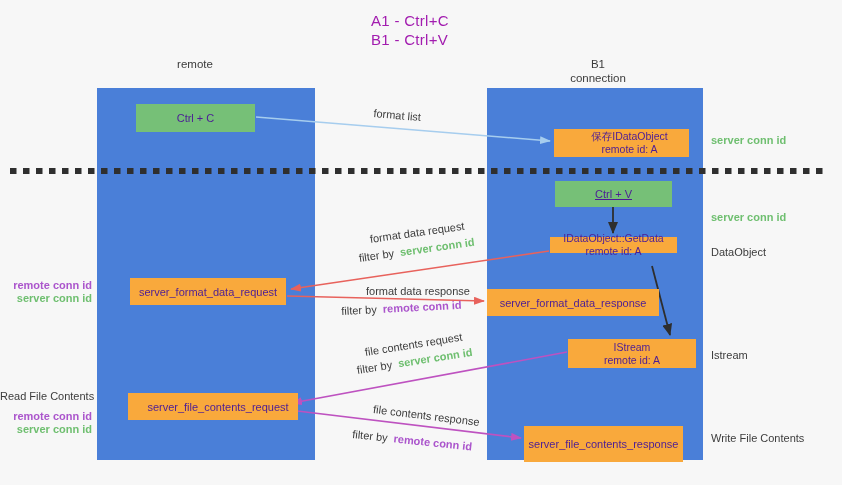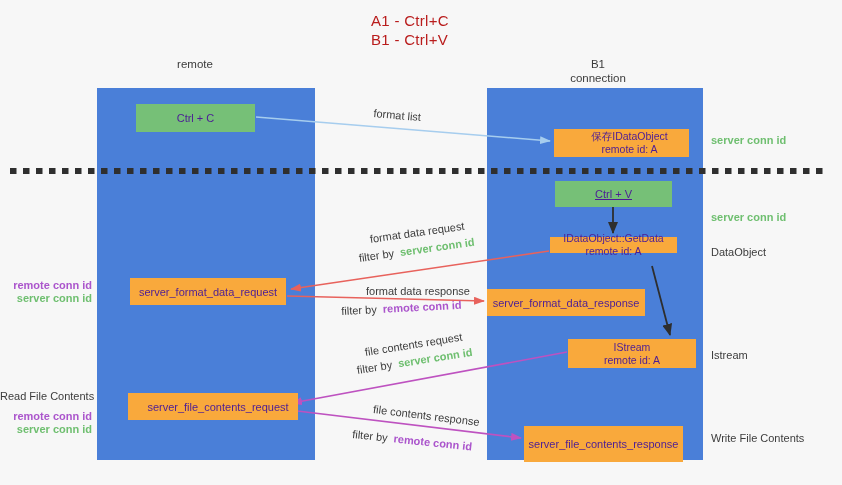--- a/index.html
+++ b/index.html
@@ -9,21 +9,21 @@
   .col{position:absolute;top:88px;width:218px;height:372px;background:#4A7FD8;z-index:1;}
   #arrows{position:absolute;left:0;top:0;z-index:2;}
   .box{position:absolute;z-index:3;display:flex;flex-direction:column;align-items:center;
        justify-content:center;text-align:center;color:#4c1d95;}
   .box.orange{background:#F9A93C;}
   .box.green{background:#76C077;}
   .box .l1{font-size:10.5px;line-height:13px;}
   .box .l2{font-size:10.5px;line-height:13px;}
   .box .single{font-size:11px;}
   .title{position:absolute;left:371px;top:11px;font-size:15px;line-height:19px;
-         color:#b91c1c;z-index:3;letter-spacing:.3px;}
+         color:#a21caf;z-index:3;letter-spacing:.3px;}
   .colhead{position:absolute;top:57px;text-align:center;font-size:11.5px;line-height:14px;
            color:#3C3C3C;z-index:3;}
   .lbl{position:absolute;z-index:3;font-size:11px;white-space:nowrap;color:#3C3C3C;}
   .rot{transform-origin:left top;}
   .cid-green{color:#6FBF70;font-weight:bold;}
   .cid-purple{color:#AB55CC;font-weight:bold;}
   .leftlbl{position:absolute;left:0;width:92px;text-align:right;z-index:3;font-size:11px;
            white-space:nowrap;}
   .rightlbl{position:absolute;left:711px;z-index:3;font-size:11px;white-space:nowrap;}
 </style>
@@ -96,21 +96,21 @@
 
   <div class="box orange" style="left:550px;top:237px;width:127px;height:16px;">
     <span class="l1">IDataObject::GetData</span>
     <span class="l2">remote id: A</span>
   </div>
 
   <div class="box orange" style="left:130px;top:278px;width:156px;height:27px;">
     <span class="single">server_format_data_request</span>
   </div>
 
-  <div class="box orange" style="left:487px;top:289px;width:158px;height:27px;">
+  <div class="box orange" style="left:487px;top:289px;width:172px;height:27px;">
     <span class="single">server_format_data_response</span>
   </div>
 
   <div class="box orange" style="left:568px;top:339px;width:128px;height:29px;">
     <span class="l1">IStream</span>
     <span class="l2">remote id: A</span>
   </div>
 
   <div class="box orange" style="left:128px;top:393px;width:160px;height:27px;padding-left:10px;">
     <span class="single">server_file_contents_request</span>

